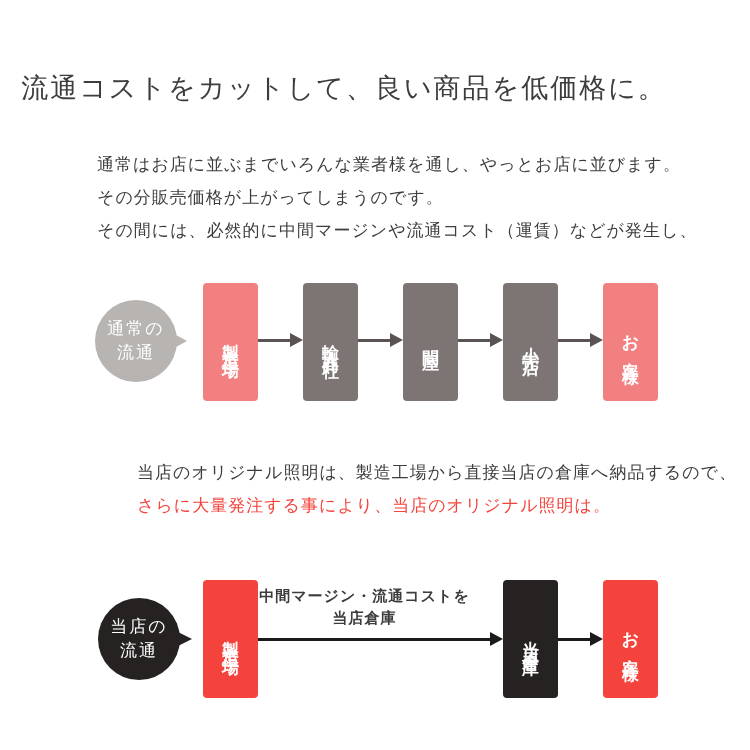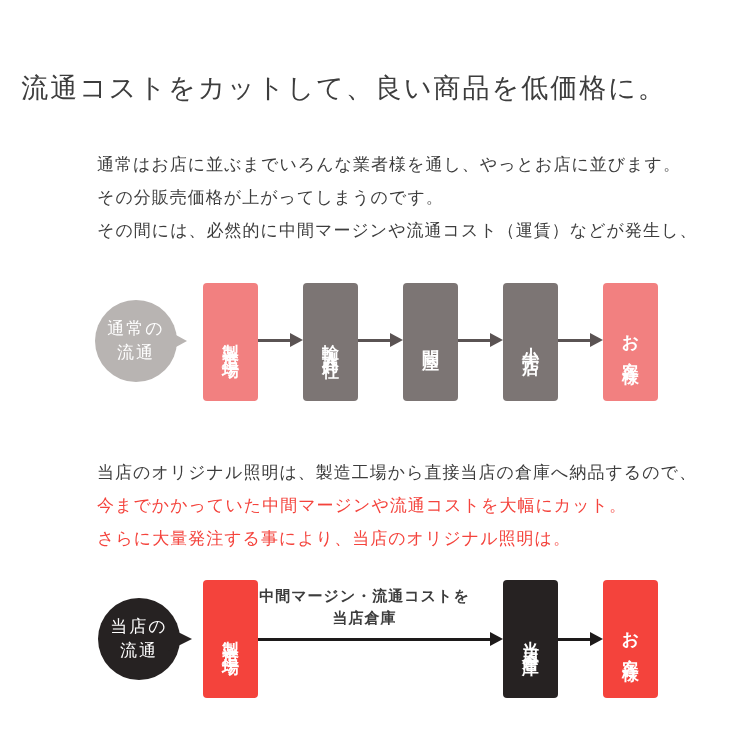--- a/index.html
+++ b/index.html
@@ -30,21 +30,21 @@
   .para {
     position: absolute;
     left: 97px;
     font-size: 17px;
     line-height: 33px;
     letter-spacing: 1px;
     color: var(--text_dark);
     white-space: nowrap;
   }
   .para-intro { top: 148px; }
-  .para-explain { top: 456px; }
+  .para-explain { top: 456px; margin-left: 40px; }
   .red-line { color: var(--accent_red); }
 
   
   .bubble {
     position: absolute;
     width: 82px;
     height: 82px;
     border-radius: 50%;
     color: #ffffff;
     display: flex;
@@ -171,21 +171,20 @@
     </div>
     <div class="arrow arrow-gray" style="left:558px; top:339px; width:32px"></div>
 
     <div class="vbox bg-salmon" style="left:603px">
       <span>お客様</span>
     </div>
   </div>
 
   <div class="para para-explain">
     <div>当店のオリジナル照明は、製造工場から直接当店の倉庫へ納品するので、</div>
-    <div class="red-line">今までかかっていた中間マージンや流通コストを大幅にカット。</div>
     <div class="red-line">さらに大量発注する事により、当店のオリジナル照明は。</div>
   </div>
 
   <div class="row-bottom">
 
     <div class="bubble bubble-ours">
       <span class="bubble-tail"></span>
       <span>当店の</span>
       <span>流通</span>
     </div>

